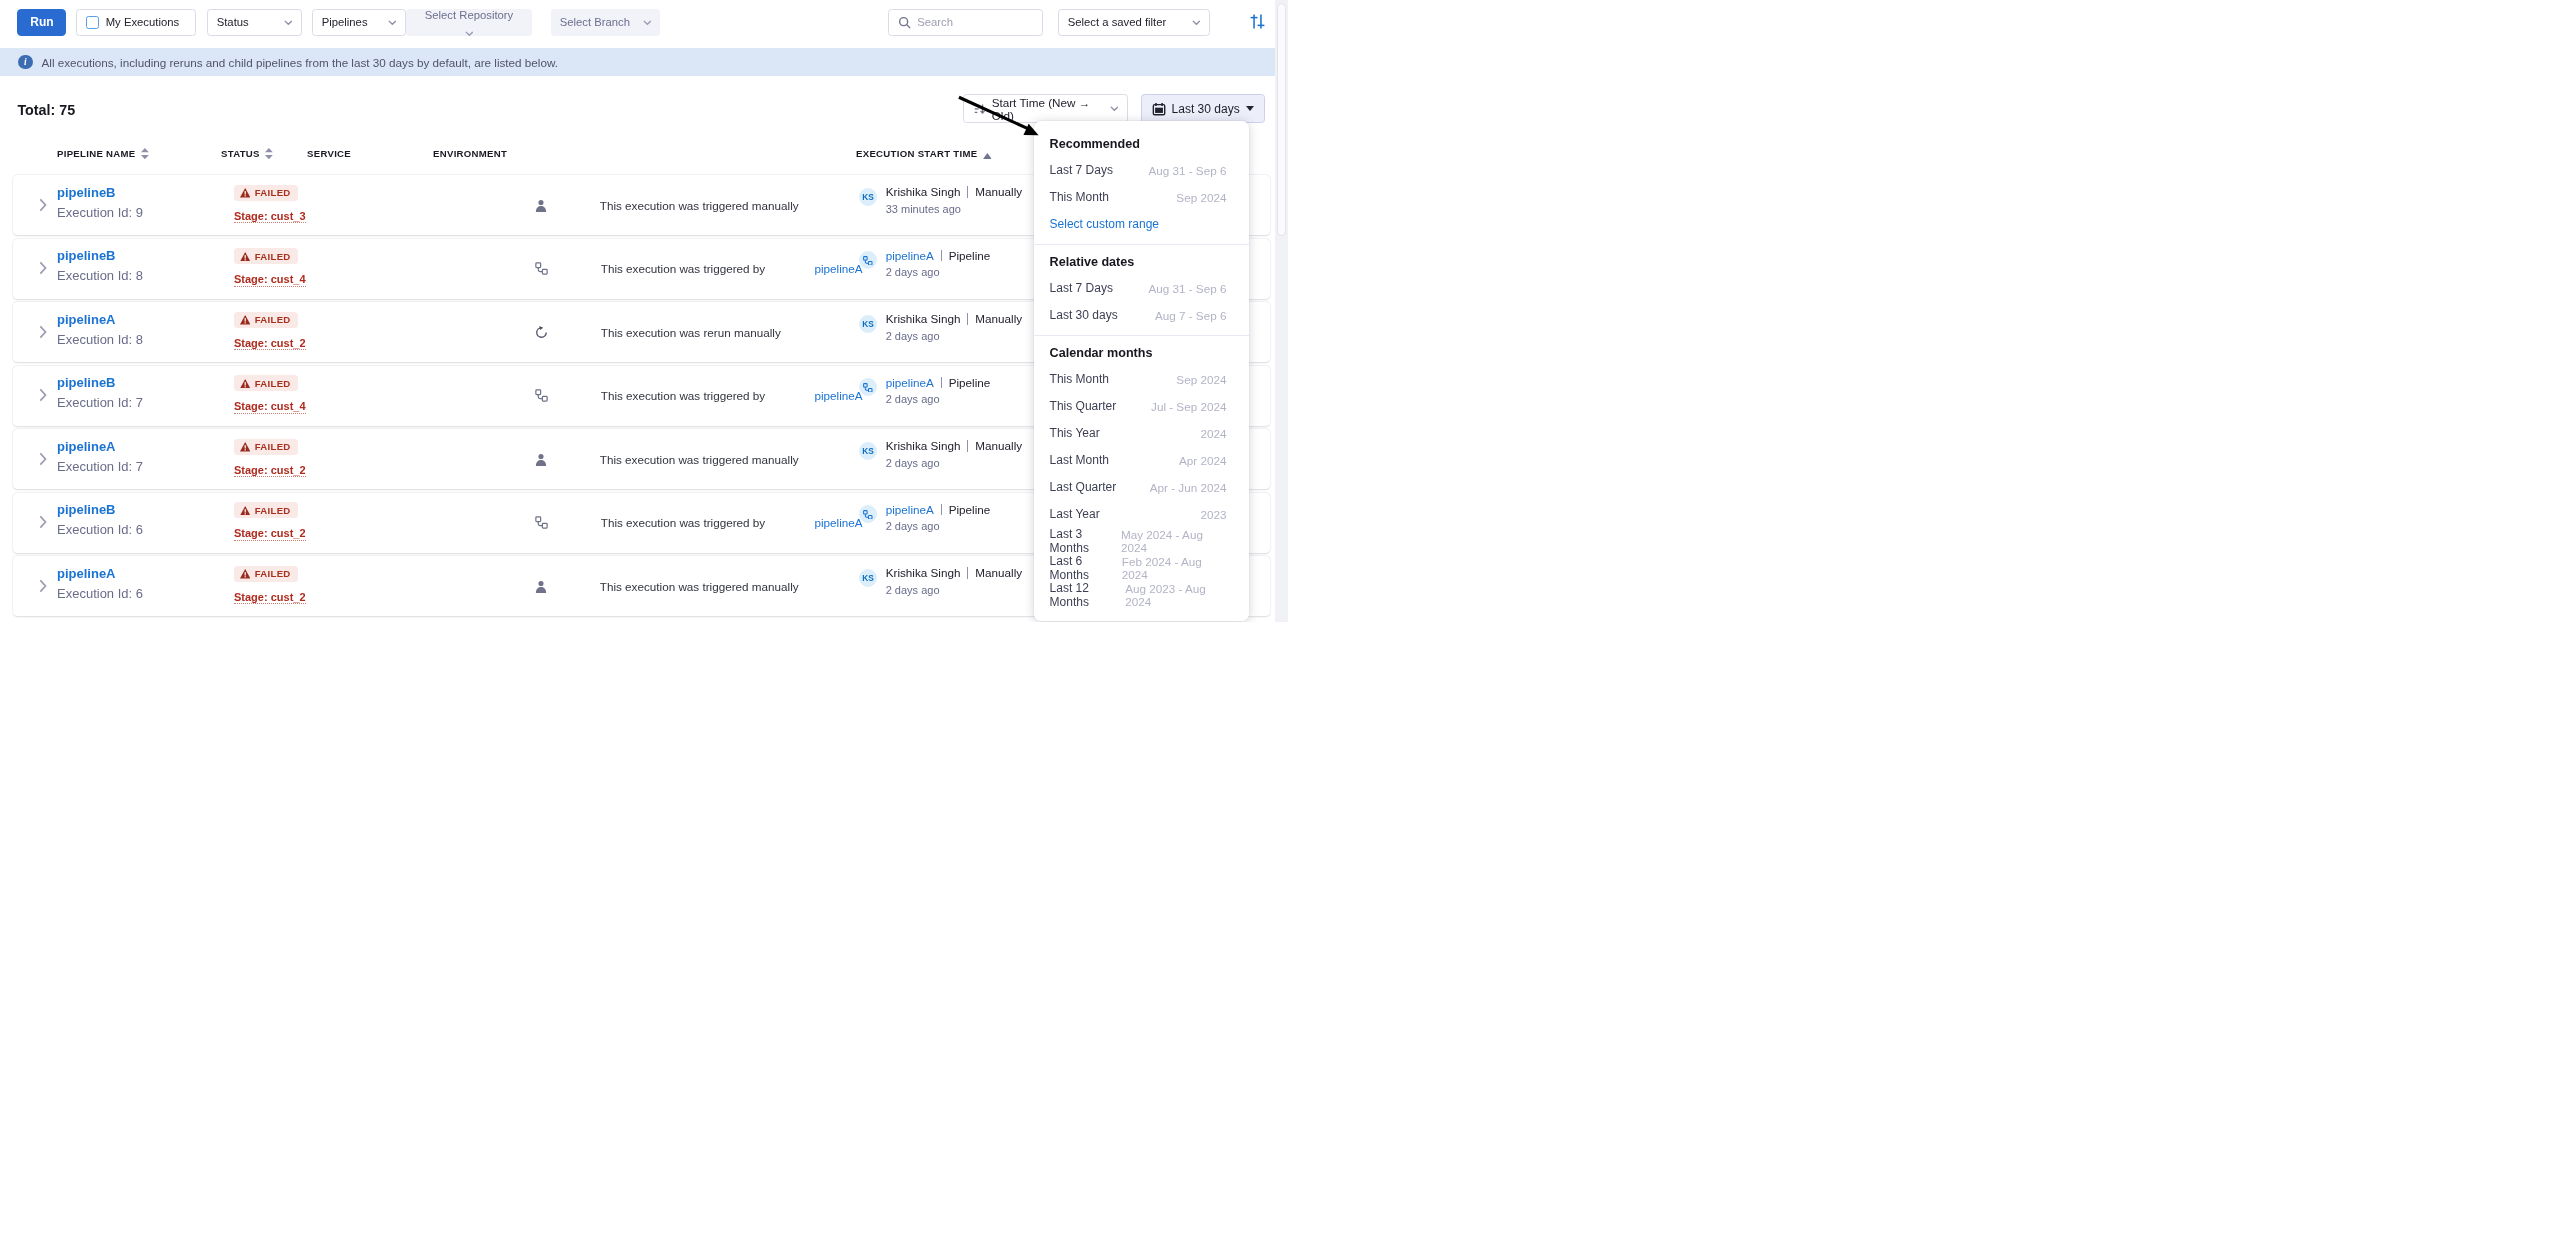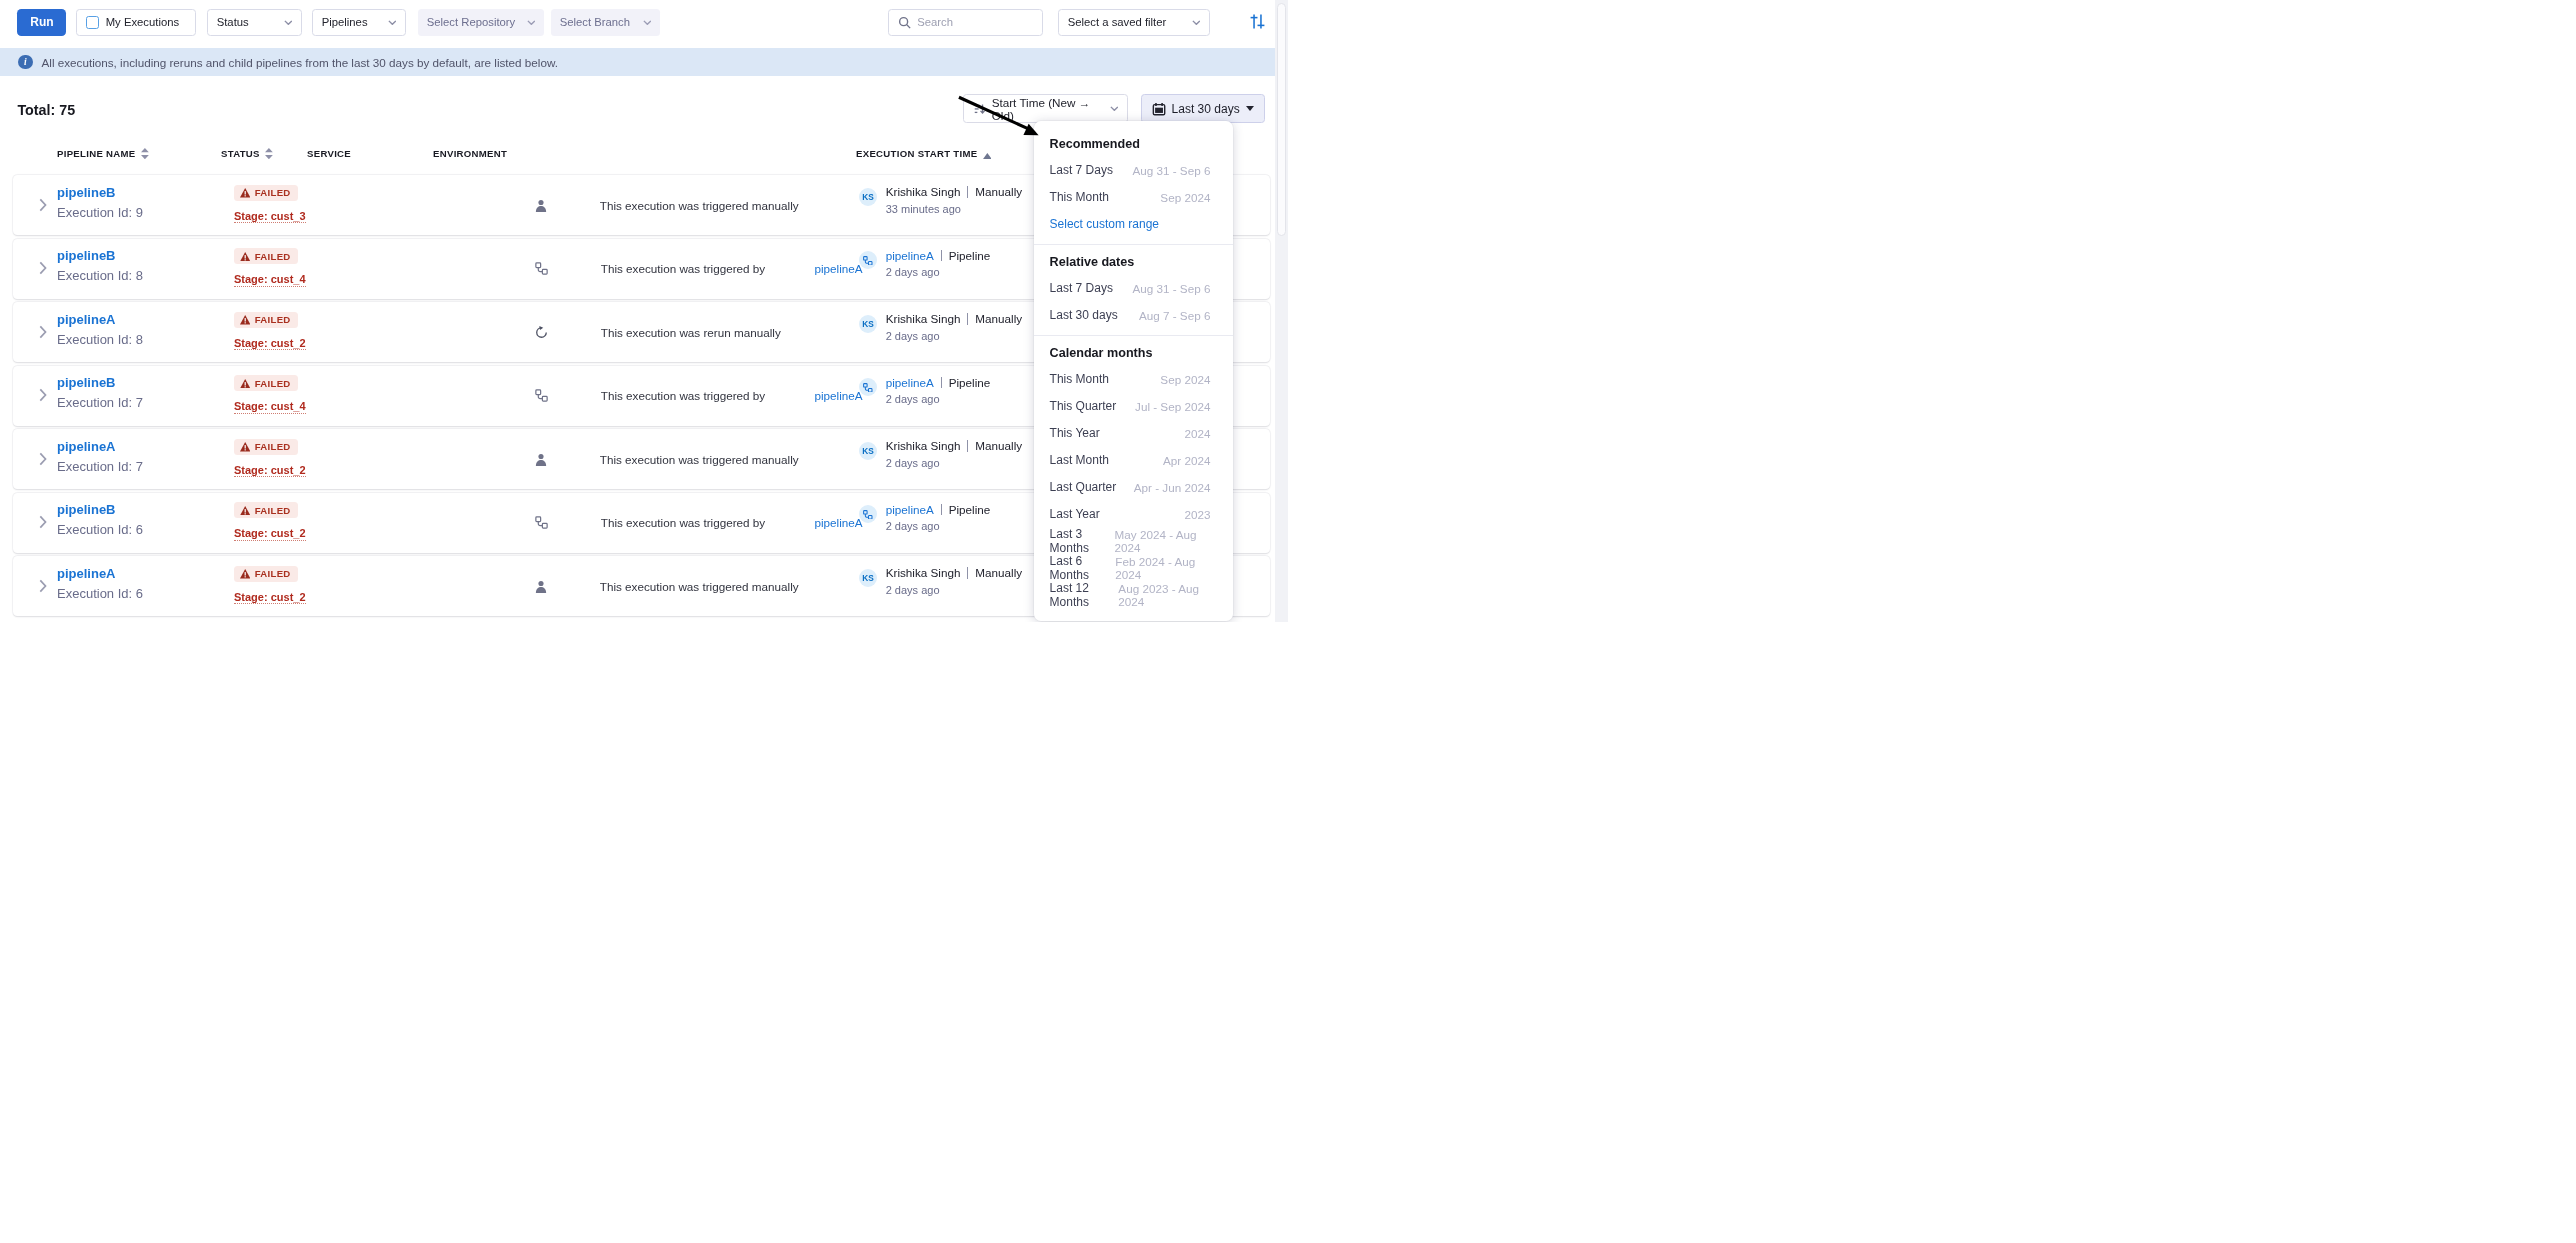--- a/index.html
+++ b/index.html
@@ -16,21 +16,21 @@
   .tb { position:absolute; top:8.7px; height:27px; display:flex; align-items:center; }
   .btn-run { left:17.4px; width:49px; background:#2a6bd2; border-radius:4.3px; color:#fff;
              font-size:12px; font-weight:bold; justify-content:center; cursor:pointer; }
   .box { border:0.9px solid #d9dbe8; border-radius:3.5px; background:#fff; font-size:11.3px;
          padding:0 8.7px; justify-content:space-between; }
   .chk-box { left:76px; width:120px; justify-content:flex-start; gap:7px; }
   .checkbox { width:13px; height:13px; border:0.9px solid #57a0e5; border-radius:2.6px; background:#fff; flex:0 0 auto; }
   .dd-status { left:207px; width:95px; }
   .dd-pipelines { left:312px; width:94px; }
   .soft { border:none; background:#f2f2f9; color:#6d6f8f; }
-  .dd-repo { left:418px; width:126px; }
+  .dd-repo { left:406px; width:126px;flex-direction:column; }
   .dd-branch { left:551px; width:109px; }
   .search-box { left:888px; width:155px; justify-content:center; gap:6px;padding-left:6px; }
   .search-box input { border:none; outline:none; width:113px; font-size:11.3px;
                       font-family:"Liberation Sans",sans-serif; color:#3a3c4c; background:transparent; }
   .search-box input::placeholder { color:#9ea0b2; }
   .dd-saved { left:1058px; width:152px; }
   .sliders-btn { left:1248px; top:11.3px; height:21px; cursor:pointer; }
   
   .banner { position:absolute; left:0; top:48px; width:1288px; height:28px; background:#dbe7f6;
             display:flex; align-items:center; padding-left:18px; gap:8.7px; }
@@ -75,21 +75,21 @@
   .avatar { width:18px; height:18px; border-radius:50%; background:#ddeefb; display:flex;
             align-items:center; justify-content:center; flex:0 0 auto; margin-top:2.6px; }
   .avatar.ks { font-size:8.3px; font-weight:bold; color:#0b6fc4; }
   .start-text { margin-left:8.7px; }
   .start-line1 { font-size:11.7px; color:#22232e; display:flex; align-items:center; }
   .start-link { color:#1a73d3; cursor:pointer; }
   .start-link:empty, .start-name:empty { display:none; }
   .sep { display:inline-block; width:0.9px; height:11.3px; background:#8f92a8; margin:0 7px; }
   .start-time { font-size:11px; color:#696c8a; margin-top:4.3px; }
   
-  .panel { position:absolute; left:1034px; top:121px; width:199px; background:#fff; border-radius:7px;
+  .panel { position:absolute; left:1034px; top:121px; width:215px; background:#fff; border-radius:7px;
            box-shadow:0 1.7px 10.4px rgba(40,45,80,.20), 0 0 0 0.9px rgba(40,45,80,.04);
            padding:11.3px 0 12px; z-index:5; }
   .p-header { padding:4.3px 15.6px 6px; font-size:12.6px; font-weight:bold; color:#17181f; }
   .p-item { display:flex; justify-content:space-between; align-items:center; height:27px;
             padding:0 22.6px 0 15.6px; cursor:pointer; }
   .p-item .pl { font-size:12px; color:#3c3f52; }
   .p-item .pv { font-size:11.7px; color:#b2b4c6; }
   .p-link { height:27px; display:flex; align-items:center; padding-left:15.6px; font-size:12px;
             color:#1a73d3; cursor:pointer; }
   .p-div { height:0.9px; background:#e9eaf1; margin:6px 0; }

